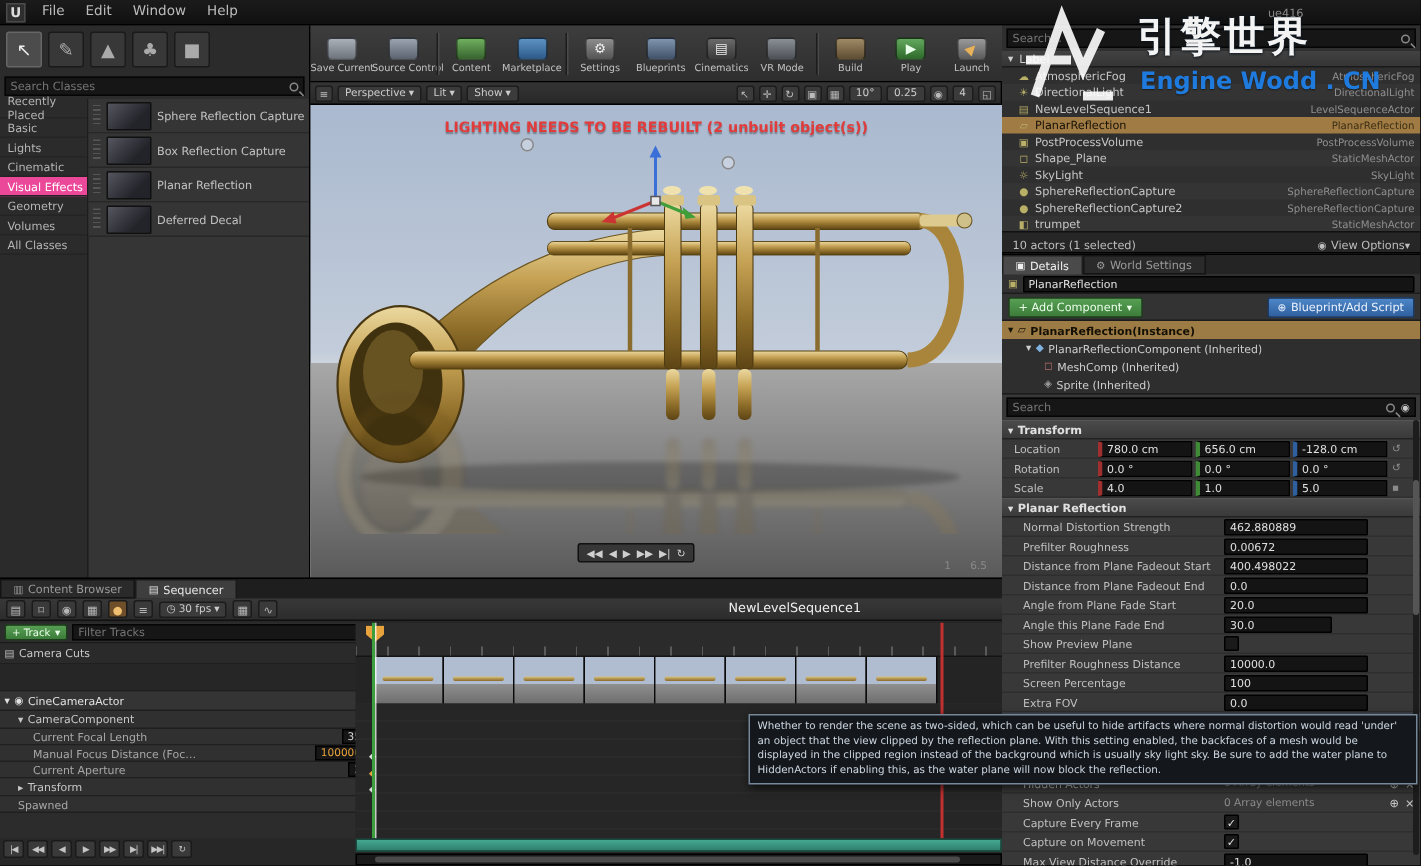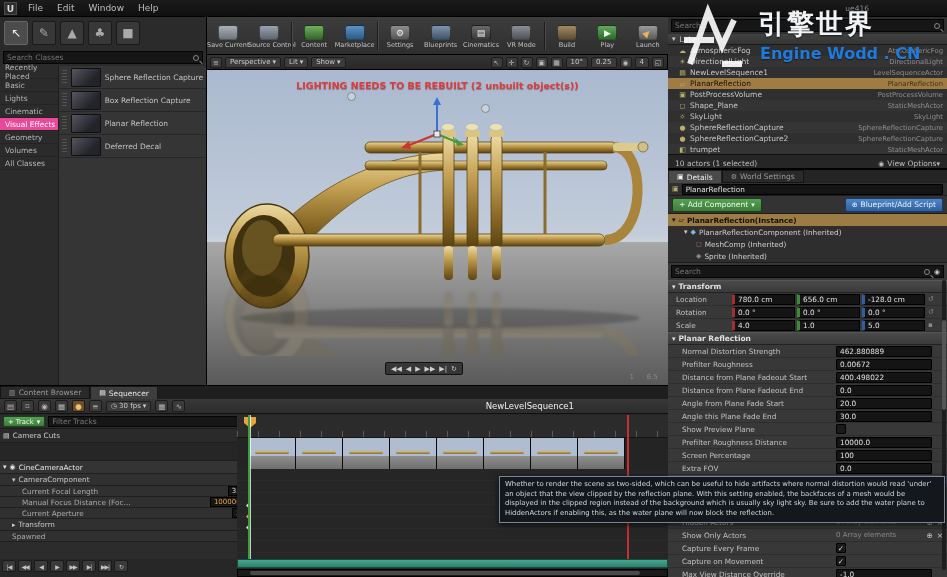--- a/index.html
+++ b/index.html
@@ -62,21 +62,21 @@
   .oic{width:9px;font-size:7px;color:#b9b068;text-align:center;flex:none}
   #outliner-footer{height:14px;display:flex;align-items:flex-end;padding:0 7px;background:#262626;border-top:1px solid #111;font-size:7.5px;color:#bdbdbd}
   
   #details{left:668px;top:169px;width:279px;height:408px;background:#383838;border-top:1px solid #000}
   .dtab{height:13px;display:flex;align-items:center;gap:3px;padding:0 8px;font-size:7.5px}
   .dtab.on{background:#4a4a4a;color:#f0f0f0;border:1px solid #202020;border-bottom:0}
   .dtab.off{background:#2a2a2a;color:#9a9a9a;border:1px solid #141414}
   .sect{height:13px;background:linear-gradient(#4a4a4a,#3a3a3a);border-top:1px solid #555;border-bottom:1px solid #222;
         display:flex;align-items:center;gap:3px;padding:0 4px;font-size:7.5px;color:#e0e0e0;font-weight:bold}
   .prow{height:13px;display:flex;align-items:center;padding:0 4px 0 14px;border-bottom:1px solid #2e2e2e}
-  .plabel{width:154px;font-size:7.3px;color:#c0c0c0}
+  .plabel{width:134px;font-size:7.3px;color:#c0c0c0}
   .vfld{height:11px;background:#141414;border:1px solid #000;border-radius:1px;display:flex;align-items:center;
         padding:0 3px;font-size:7.3px;color:#e0e0e0}
   .axx{border-left:3px solid #a03030}.axy{border-left:3px solid #3f8a36}.axz{border-left:3px solid #2f5f9e}
   .chk{width:10px;height:10px;background:#1a1a1a;border:1px solid #000;border-radius:1px;font-size:7.5px;line-height:9px;text-align:center;color:#d8d8d8}
   .btn-green{background:linear-gradient(#57a054,#3c7c3a);border:1px solid #1e3d1d;border-radius:2px;color:#eaffea;
              font-size:7.5px;height:14px;display:flex;align-items:center;gap:3px;padding:0 6px}
   .btn-blue{background:linear-gradient(#4d87c8,#2f5f9e);border:1px solid #1c3a63;border-radius:2px;color:#eaf2ff;
             font-size:7.5px;height:14px;display:flex;align-items:center;gap:3px;padding:0 6px}
   .crow{height:12px;display:flex;align-items:center;gap:3px;font-size:7.3px;color:#cfcfcf;padding:0 4px}
   .crow.sel{background:#9c7b45;color:#151005;font-weight:bold}
@@ -525,21 +525,21 @@
         </div>
       </div>
     <div class="prow">
         <span class="plabel ell">Angle from Plane Fade Start</span>
         <div class="vfld" style="width:96px">
           <span class="ell">20.0</span>
         </div>
       </div>
     <div class="prow">
         <span class="plabel ell">Angle this Plane Fade End</span>
-        <div class="vfld" style="width:96px">
+        <div class="vfld" style="width:72px">
           <span class="ell">30.0</span>
         </div>
       </div>
     <div class="prow">
         <span class="plabel ell">Show Preview Plane</span>
         <div class="chk"></div>
       </div>
 
     <div class="prow">
         <span class="plabel ell">Prefilter Roughness Distance</span>

